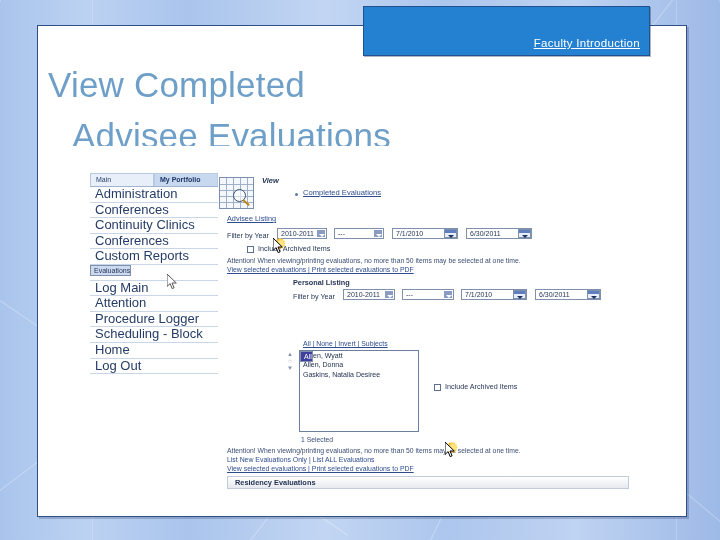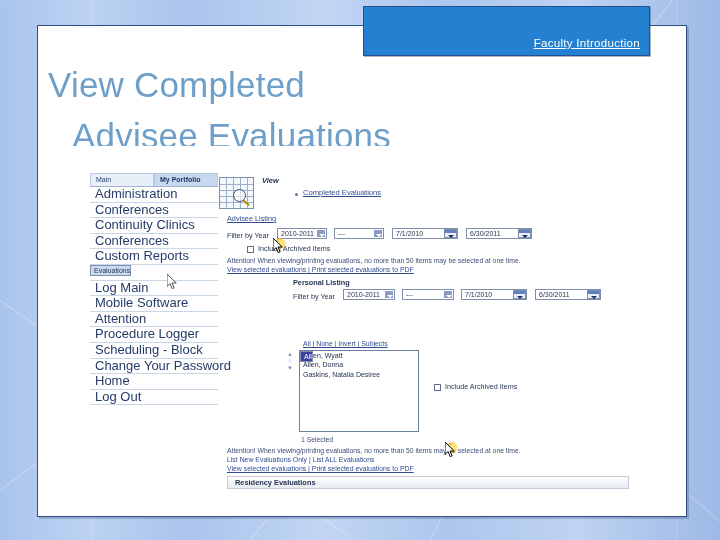--- a/index.html
+++ b/index.html
@@ -198,25 +198,23 @@
         <div class="tab active">My Portfolio</div>
       </div>
       <div class="navitem">Administration</div>
       <div class="navitem">Conferences</div>
       <div class="navitem">Continuity Clinics</div>
       <div class="navitem">Conferences</div>
       <div class="navitem">Custom Reports</div>
       <div class="navitem sel">Evaluations</div>
       <div class="navitem">Lists</div>
       <div class="navitem">Log Main</div>
-      <div class="navitem">Mobile Software</div>
       <div class="navitem">Attention</div>
       <div class="navitem">Procedure Logger</div>
       <div class="navitem">Scheduling - Block</div>
-      <div class="navitem">Change Your Password</div>
       <div class="navitem">Home</div>
       <div class="navitem">Log Out</div>
     </div>
 
     <div id="main">
 
       <div class="viewicon">
         <div class="g" style="left:0;top:6px;width:33px;height:1px;"></div>
         <div class="g" style="left:0;top:12px;width:33px;height:1px;"></div>
         <div class="g" style="left:0;top:18px;width:33px;height:1px;"></div>

